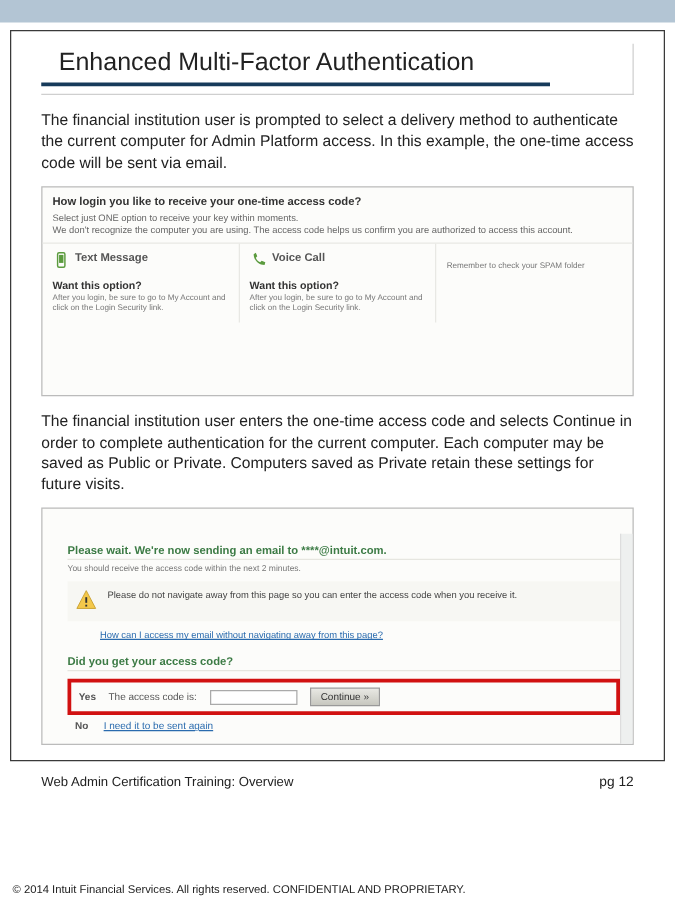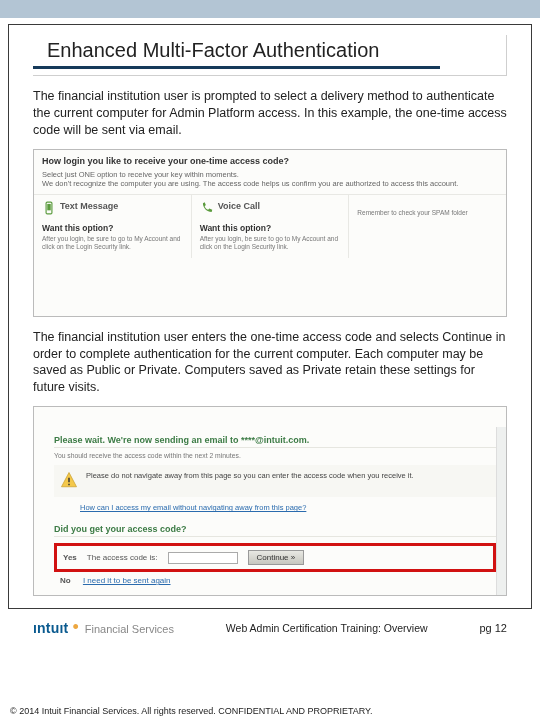--- a/index.html
+++ b/index.html
@@ -196,24 +196,19 @@
       </div>
       <div class="norow">
         <span style="font-weight:bold">No</span>
         <span class="ln">I need it to be sent again</span>
       </div>
       <div class="s2-scroll"></div>
     </div>
   </div>
 
   <div class="inpage-foot">
-    <div class="logo">
-      <span class="logo-intuit">ıntuıt</span>
-        <span class="logo-dot">•</span>
-      <span class="logo-fs">Financial Services</span>
-    </div>
     <div class="foot-mid">Web Admin Certification Training: Overview</div>
     <div class="pgno">pg 12</div>
   </div>
 
 </div>
 
 <div class="copyright">© 2014 Intuit Financial Services. All rights reserved. CONFIDENTIAL AND PROPRIETARY.</div>
 
 </body></html>

